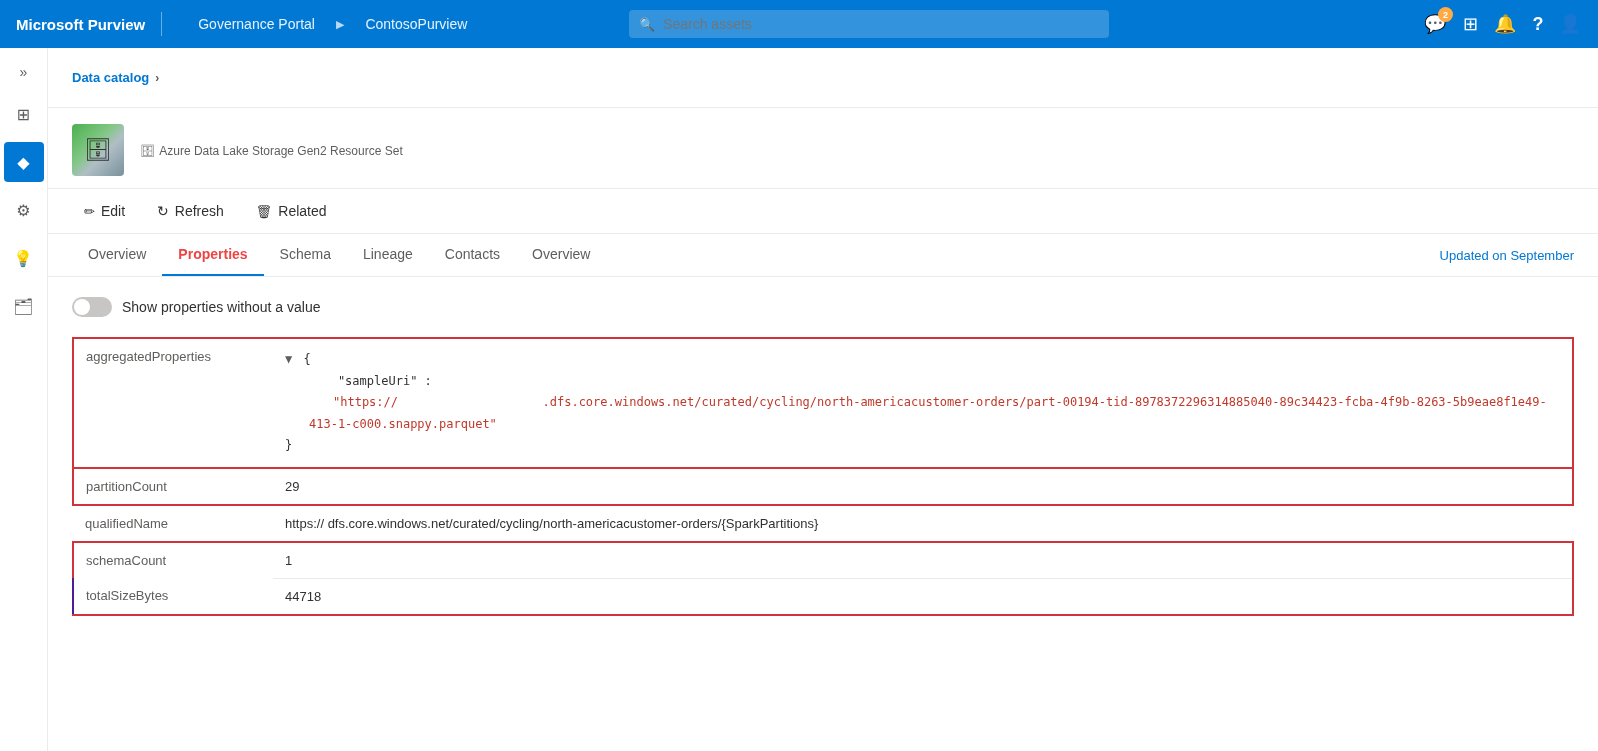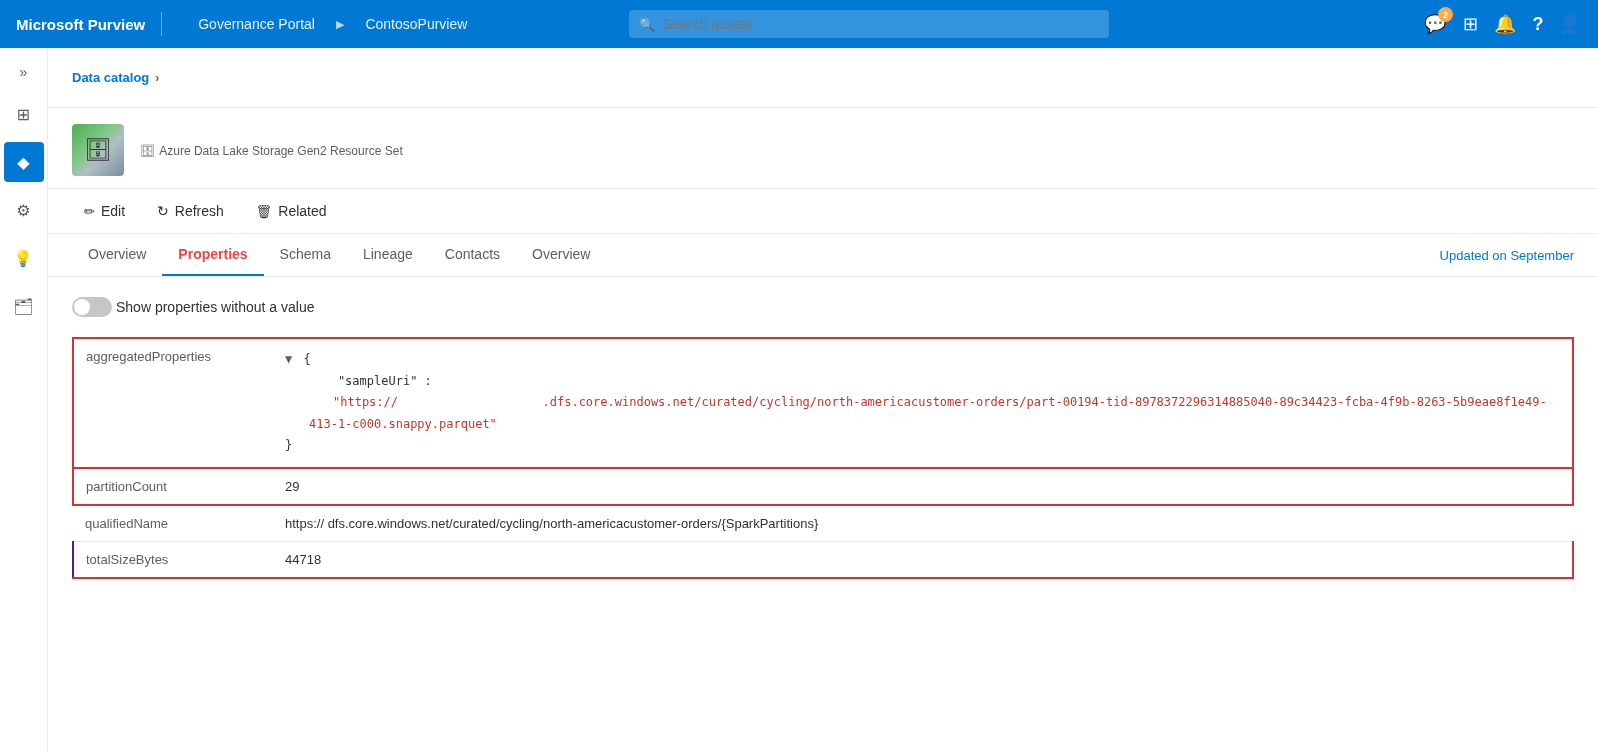--- a/index.html
+++ b/index.html
@@ -92,21 +92,21 @@
         <span>Contacts</span>
       </div>
       <div style="padding:12px 16px; cursor:pointer; font-size:14px; color:#605e5c; border-bottom:2px solid transparent;">
         <span>Overview</span>
       </div>
       <div style="margin-left:auto; font-size:13px; color:#0078d4; padding:12px 0;">Updated on September</div>
     </div>
 
     <div style="padding:20px 24px;">
 
-      <div style="display:flex; align-items:center; gap:4px; margin-bottom:20px;">
+      <div style="display:flex; align-items:center; gap:10px; margin-bottom:20px;">
         <div style="width:40px; height:20px; background:#c8c6c4; border-radius:10px; position:relative; cursor:pointer;">
           <div style="position:absolute; width:16px; height:16px; background:white; border-radius:50%; top:2px; left:2px;"></div>
         </div>
         <span style="font-size:14px; color:#323130;">Show properties without a value</span>
       </div>
 
 
       <table style="width:100%; border-collapse:collapse;">
 
         <tbody>
@@ -137,20 +137,26 @@
           <td style="padding:10px 12px; vertical-align:top; font-size:13px; color:#323130; border:none;margin-top:20px;">29</td>
         </tr>
 
         <tr style="border-bottom:1px solid #edebe9;">
           <td style="padding:10px 12px; vertical-align:top; font-size:13px; width:200px; color:#605e5c;">
             <span>qualifiedName</span>
           </td>
           <td style="padding:10px 12px; vertical-align:top; font-size:13px; color:#323130;">https://                   dfs.core.windows.net/curated/cycling/north-americacustomer-orders/{SparkPartitions}</td>
         </tr>
 
+        <tr style="border-left:2px solid #d13438; border-right:2px solid #d13438; border-top:2px solid #d13438;">
+          <td style="padding:10px 12px; vertical-align:top; font-size:13px; width:200px; color:#605e5c; border:none;">
+            <span>schemaCount</span>
+          </td>
+          <td style="padding:10px 12px; vertical-align:top; font-size:13px; color:#323130; border:none; border-bottom:1px solid #edebe9;">1</td>
+        </tr>
         <tr style="border-left:2px solid #4c1d95; border-right:2px solid #d13438; border-bottom:2px solid #d13438;">
           <td style="padding:10px 12px; vertical-align:top; font-size:13px; width:200px; color:#605e5c; border:none;">
             <span>totalSizeBytes</span>
           </td>
           <td style="padding:10px 12px; vertical-align:top; font-size:13px; color:#323130; border:none;">44718</td>
         </tr>
 
       </tbody>
         </table>
     </div>

